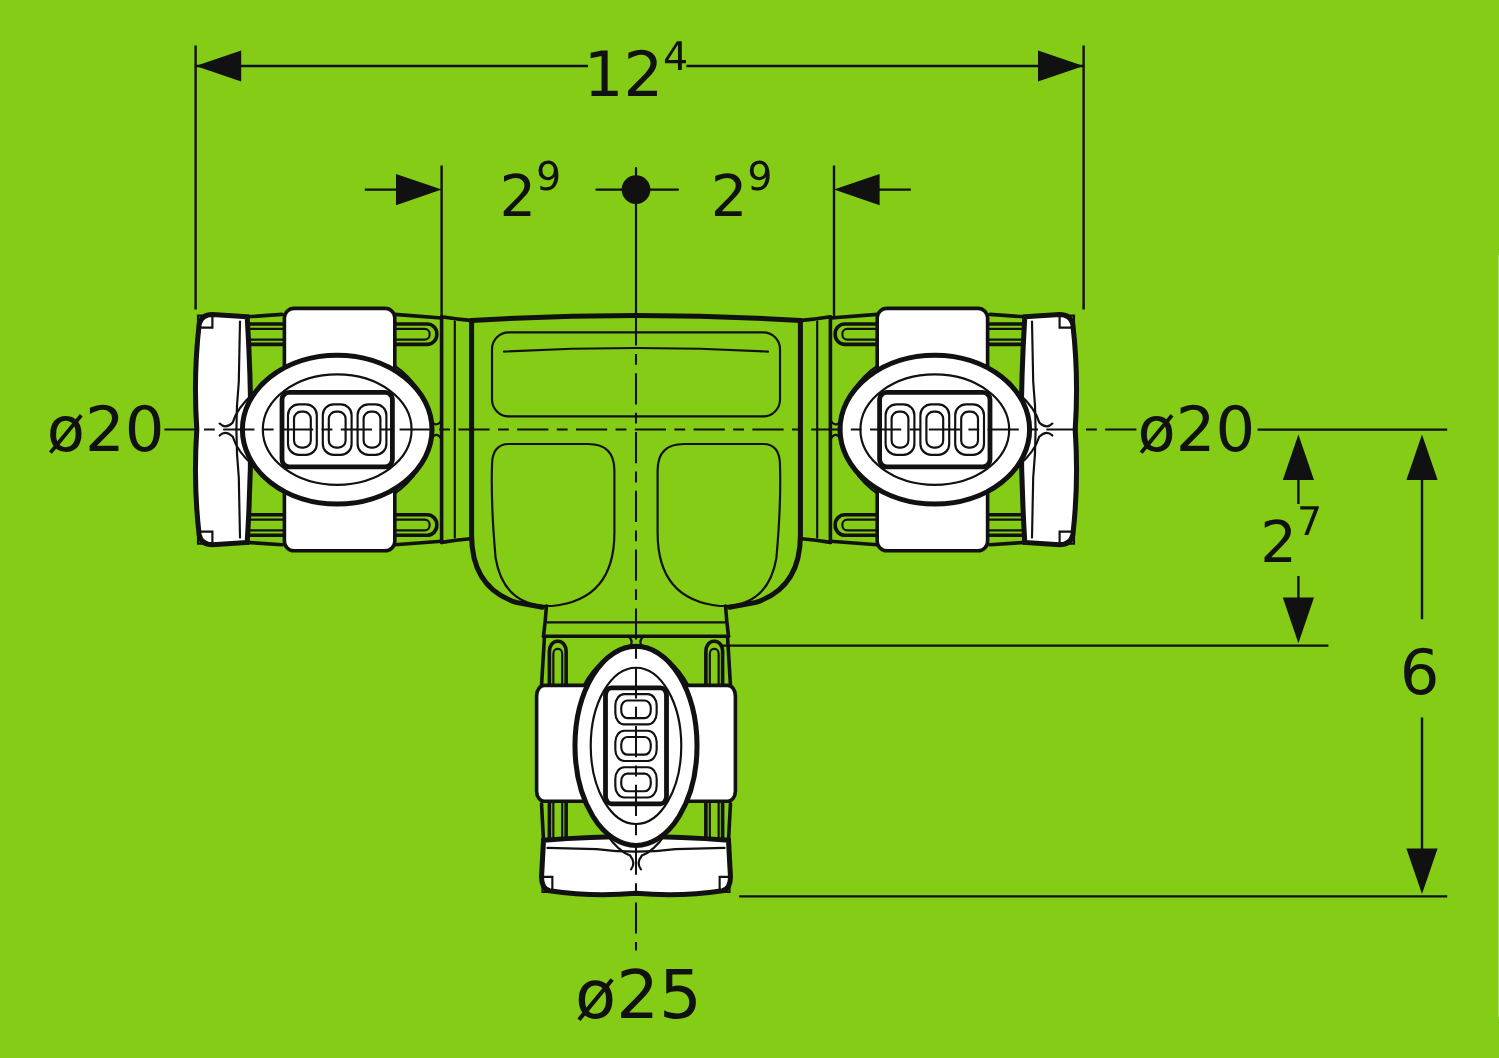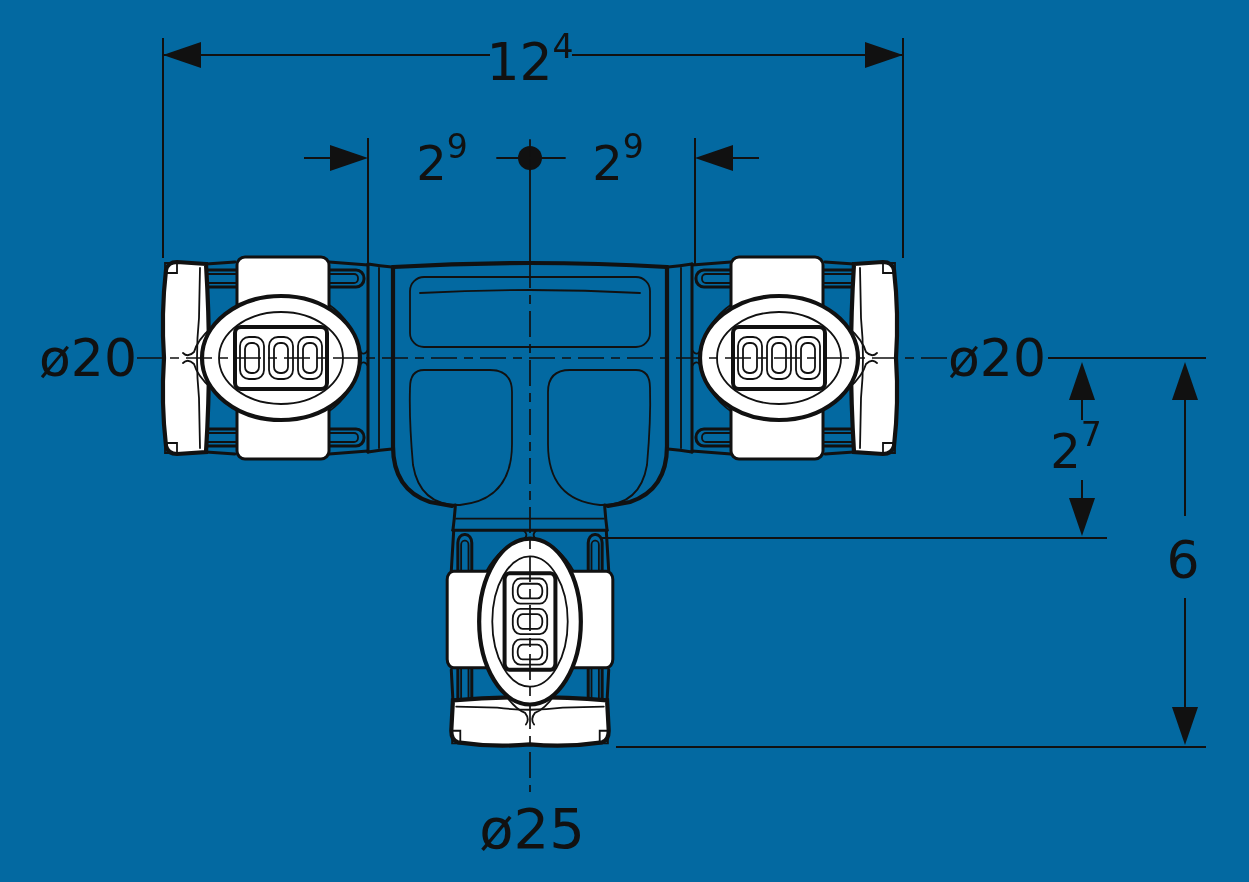--- a/index.html
+++ b/index.html
@@ -1,16 +1,16 @@
 <!DOCTYPE html>
 <html><head>
 <meta charset="utf-8">
 <style>
   html,body{margin:0;padding:0;background:#ffffff;}
-  .page{position:relative;width:1249px;height:882px;background:#0369a1;overflow:hidden;
+  .page{position:relative;width:1249px;height:882px;background:#84cc16;overflow:hidden;
         font-family:"DejaVu Sans","Liberation Sans",sans-serif;}
   svg{display:block;}
   .ln   {stroke:#111111;stroke-width:3;fill:none;stroke-linecap:round;vector-effect:non-scaling-stroke;}
   .lnw  {stroke:#111111;stroke-width:4.2;fill:none;stroke-linecap:round;vector-effect:non-scaling-stroke;}
   .fine {stroke:#111111;stroke-width:1.8;fill:none;stroke-linecap:round;vector-effect:non-scaling-stroke;}
   .frame{stroke:#111111;stroke-width:4;fill:#ffffff;vector-effect:non-scaling-stroke;}
   .white{fill:#ffffff;}
   .dl   {stroke:#111111;stroke-width:2;fill:none;vector-effect:non-scaling-stroke;}
   .cl   {stroke:#111111;stroke-width:1.7;fill:none;stroke-dasharray:26 7 9 7;vector-effect:non-scaling-stroke;}
   .arr  {fill:#111111;stroke:none;}

